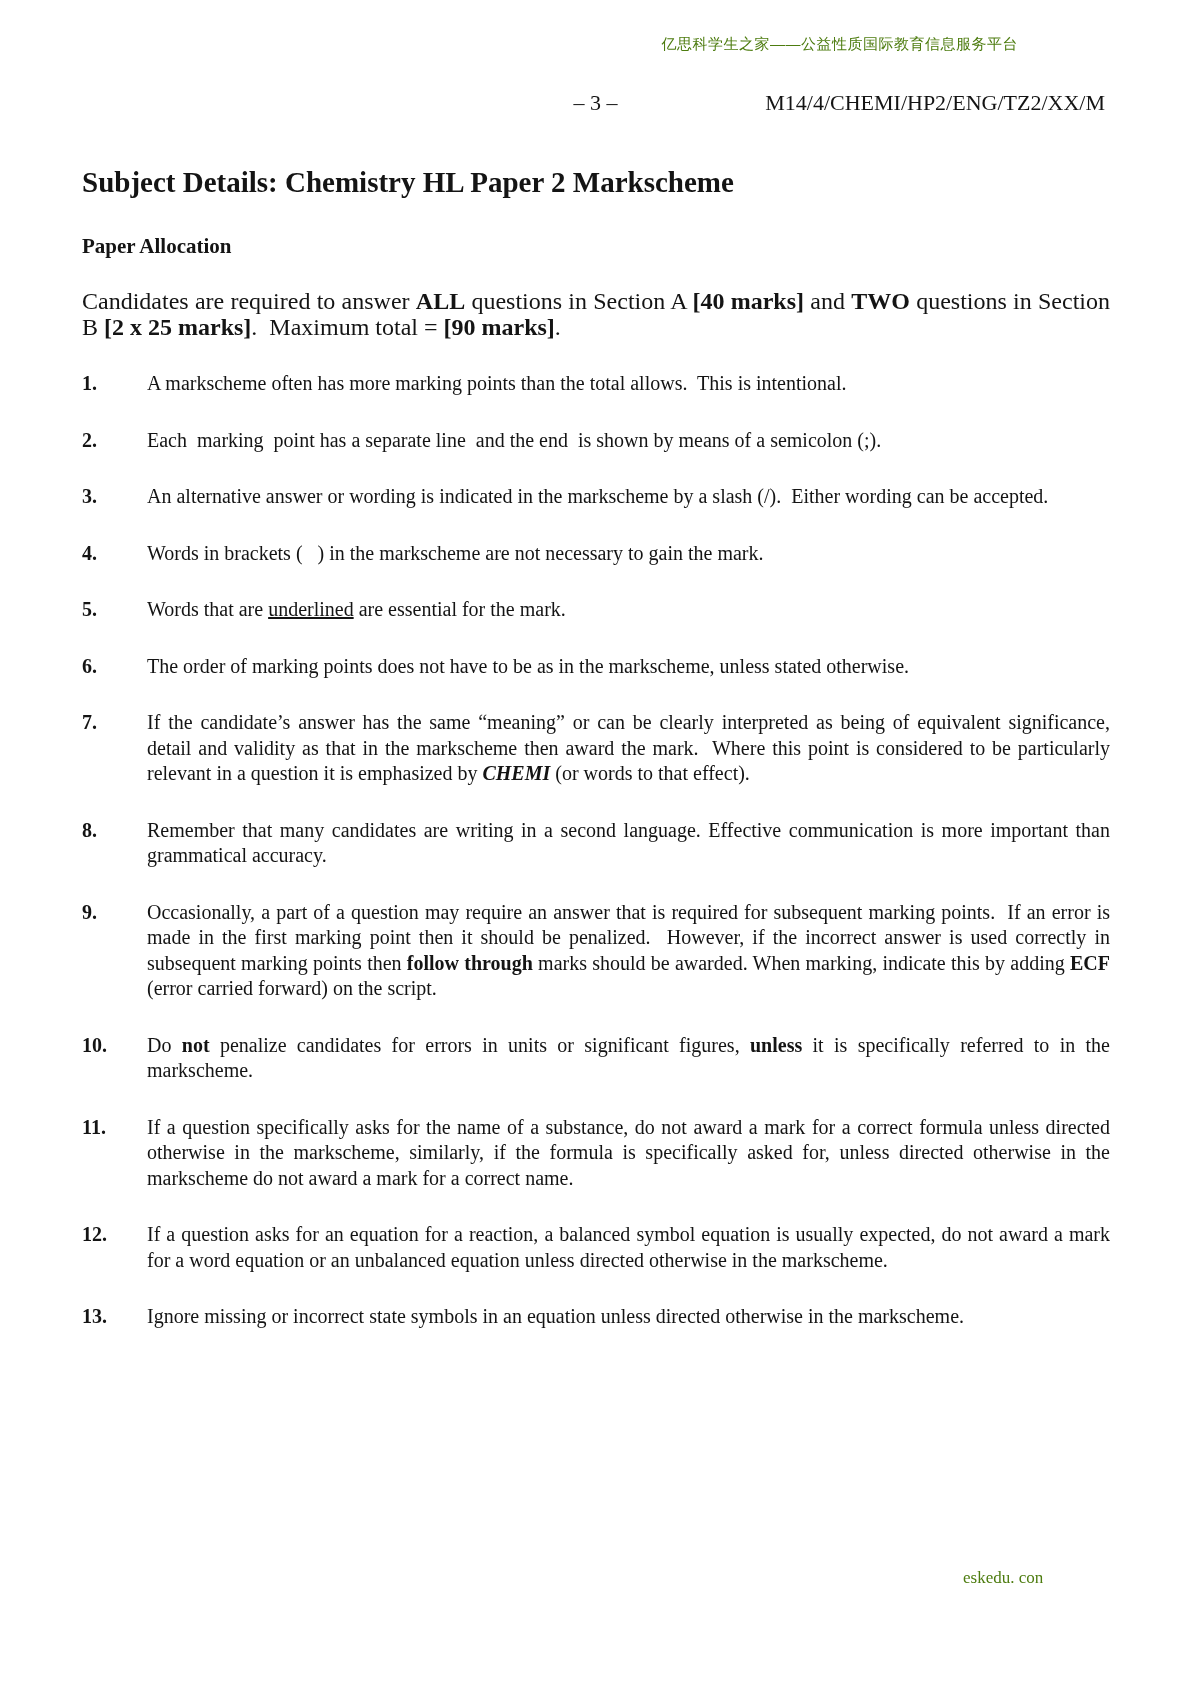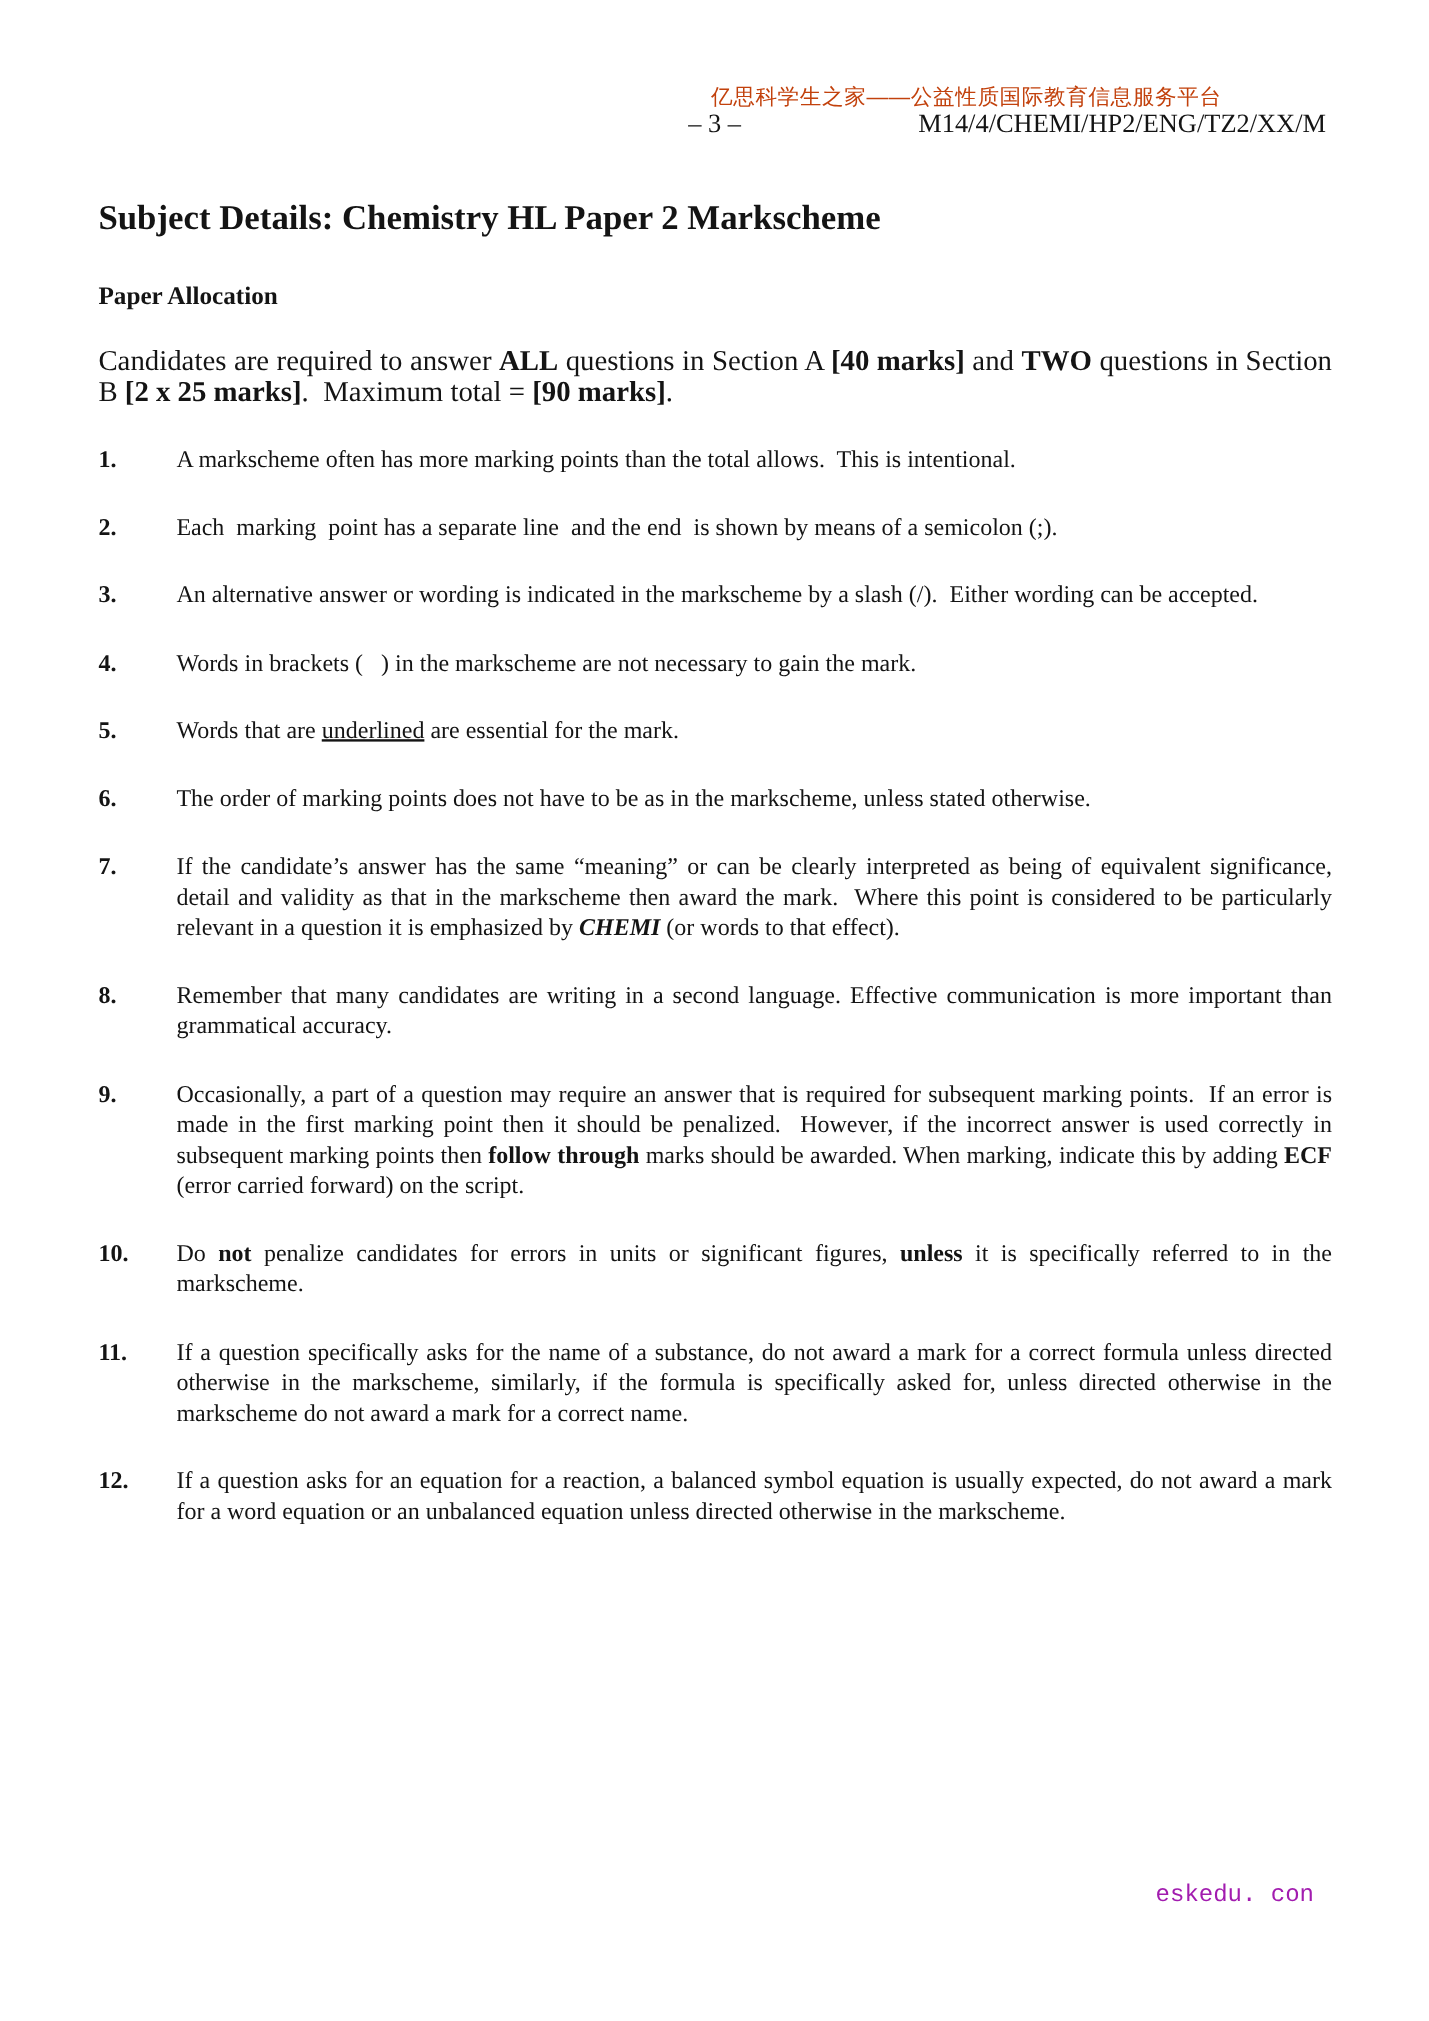--- a/index.html
+++ b/index.html
@@ -11,26 +11,26 @@
     position: relative;
     width: 1191px;
     height: 1684px;
     background: #ffffff;
     color: #141414;
     font-family: "Liberation Serif", serif;
     overflow: hidden;
   }
   .watermark {
     position: absolute;
-    top: 69px;
+    top: 35px;
     right: 173px;
     font-family: "Liberation Sans", sans-serif;
-    font-size: 18px;
+    font-size: 15px;
     letter-spacing: 0.5px;
-    color: #c2410c;
+    color: #4d7c0f;
   }
   .pageno {
     position: absolute;
     top: 90px;
     left: 0;
     width: 100%;
     text-align: center;
     font-size: 22px;
   }
   .code {
@@ -85,23 +85,23 @@
     text-align: justify;
     white-space: pre-wrap;
   }
   .b  { font-weight: bold; }
   .bi { font-weight: bold; font-style: italic; }
   .u  { text-decoration: underline; }
   .footer {
     position: absolute;
     top: 1568px;
     left: 963px;
-    font-family: Liberation Mono, monospace;
-    font-size: 20px;
-    color: #a21caf;
+    font-family: Liberation Serif, serif;
+    font-size: 17px;
+    color: #4d7c0f;
   }
 </style>
 </head>
 <body>
 
 <div class="page">
 
   <div class="watermark">亿思科学生之家——公益性质国际教育信息服务平台</div>
 
   <div class="pageno">– 3 –</div>
@@ -169,18 +169,22 @@
   <div class="item">
     <span class="num">11.</span>
     <span class="body-text"><span>If a question specifically asks for the name of a substance, do not award a mark for a correct formula unless directed otherwise in the markscheme, similarly, if the formula is specifically asked for, unless directed otherwise in the markscheme do not award a mark for a correct name.</span></span>
   </div>
 
   <div class="item">
     <span class="num">12.</span>
     <span class="body-text"><span>If a question asks for an equation for a reaction, a balanced symbol equation is usually expected, do not award a mark for a word equation or an unbalanced equation unless directed otherwise in the markscheme.</span></span>
   </div>
 
+  <div class="item">
+    <span class="num">13.</span>
+    <span class="body-text"><span>Ignore missing or incorrect state symbols in an equation unless directed otherwise in the markscheme.</span></span>
+  </div>
 </div>
   </div>
 
   <div class="footer">eskedu. con</div>
 
 </div>
 
 </body></html>

